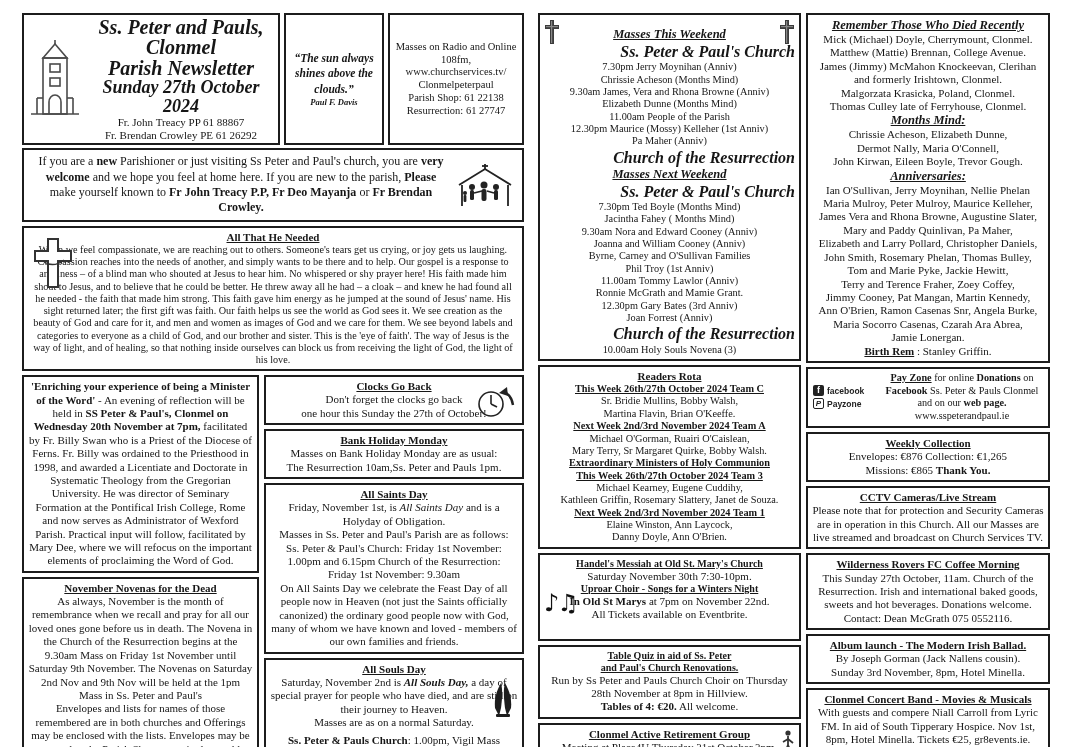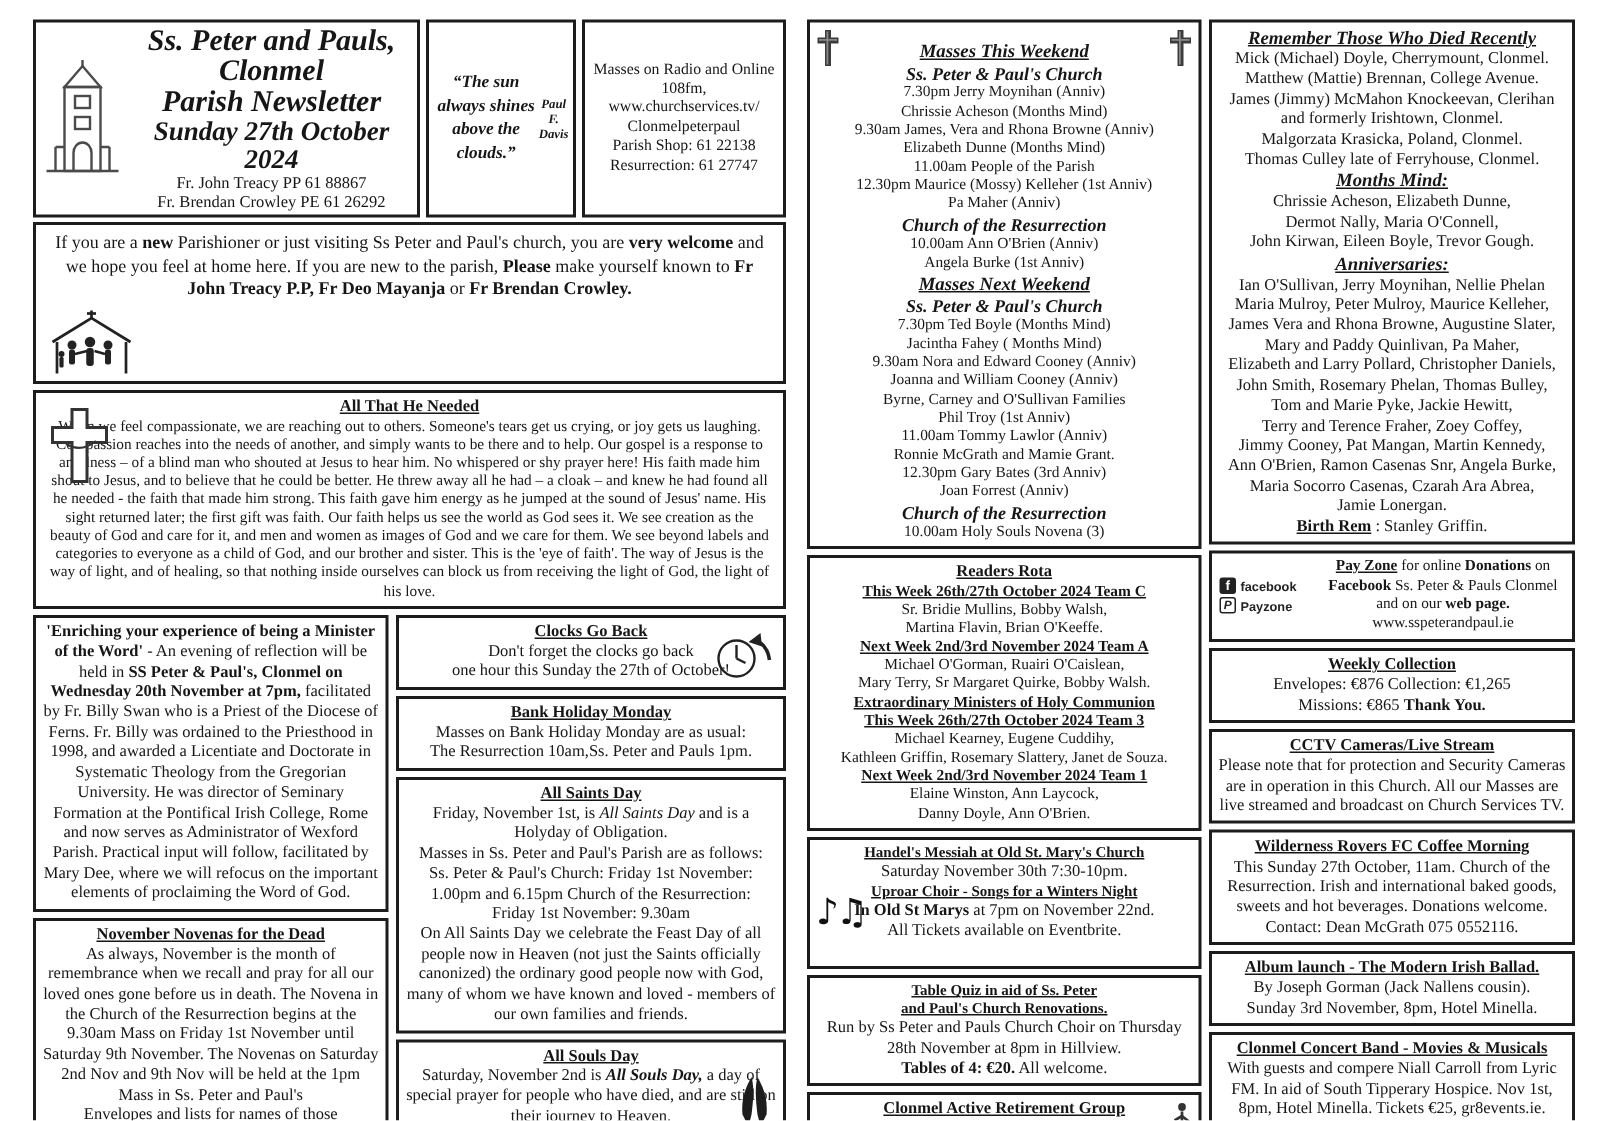--- a/index.html
+++ b/index.html
@@ -8,35 +8,35 @@
   .page{position:absolute;top:13px;}
   .p1{left:22px;width:502px;}
   .p2{left:538px;width:512px;display:flex;gap:5px;align-items:flex-start;}
   .p2c1{width:263px;}
   .p2c2{flex:1;min-width:0;}
   .box{border:2px solid #1c1c1c;margin-bottom:4px;padding:3px 4px;text-align:center;background:#fff;position:relative;}
   .lines{white-space:pre-line;}
   .i{font-style:italic;}
   .head{font-weight:bold;text-decoration:underline;font-size:11px;}
   .headit{font-weight:bold;font-style:italic;text-decoration:underline;font-size:12.5px;}
-  .subit{font-weight:bold;font-style:italic;font-size:12px;}
+  .subit{font-weight:bold;font-style:italic;font-size:16px;text-align:right;}
   .boldu{font-weight:bold;text-decoration:underline;}
   
   .hdr-row{display:flex;gap:4px;margin-bottom:3px;}
   .title-box{flex:1;display:flex;align-items:center;gap:4px;margin-bottom:0;padding:2px 3px;}
   .title-text{flex:1;text-align:center;}
   .t1{font-weight:bold;font-style:italic;font-size:20px;line-height:1.02;}
   .t2{font-weight:bold;font-style:italic;font-size:18px;line-height:1.05;}
   .t3{font-size:11px;line-height:1.15;}
-  .quote-box{width:90px;margin-bottom:0;padding:4px 3px;display:flex;flex-direction:row;justify-content:center;align-items:center;}
+  .quote-box{width:90px;margin-bottom:0;padding:4px 3px;display:flex;flex-direction:column;justify-content:center;}
   .q{font-weight:bold;font-style:italic;font-size:11.5px;line-height:1.35;}
   .qa{font-weight:bold;font-style:italic;font-size:8.5px;margin-top:0;}
   .radio-box{width:124px;margin-bottom:0;font-weight:normal;font-size:10.5px;line-height:1.22;display:flex;flex-direction:column;justify-content:center;}
   
-  .welcome{display:flex;gap:6px;padding:4px 8px;flex-direction:column;}
+  .welcome{display:flex;align-items:center;gap:6px;padding:4px 8px;}
   .welcome-text{flex:1;font-size:12px;line-height:1.28;}
   
   .allthat{padding:3px 8px;}
   .allthat .cross-wrap{position:absolute;left:8px;top:8px;}
   .allthat-body{font-size:10.2px;line-height:1.2;}
   .allthat-it{font-style:italic;font-size:10.4px;line-height:1.25;margin-top:1px;}
   
   .cols{display:flex;gap:5px;align-items:flex-start;}
   .colL{width:237px;}
   .colR{flex:1;min-width:0;}
@@ -233,22 +233,20 @@
         <div class="headit">Masses This Weekend</div>
         <div class="subit">Ss. Peter &amp; Paul's Church</div>
         <div class="mass-lines lines">7.30pm Jerry Moynihan (Anniv)
 Chrissie Acheson (Months Mind)
 9.30am James, Vera and Rhona Browne (Anniv)
 Elizabeth Dunne (Months Mind)
 11.00am People of the Parish
 12.30pm Maurice (Mossy) Kelleher (1st Anniv)
 Pa Maher (Anniv)</div>
         <div class="subit">Church of the Resurrection</div>
-        <div class="mass-lines lines">10.00am Ann O'Brien (Anniv)
-Angela Burke (1st Anniv)</div>
         <div class="headit">Masses Next Weekend</div>
         <div class="subit">Ss. Peter &amp; Paul's Church</div>
         <div class="mass-lines lines">7.30pm Ted Boyle (Months Mind)
 Jacintha Fahey ( Months Mind)
 9.30am Nora and Edward Cooney (Anniv)
 Joanna and William Cooney (Anniv)
 Byrne, Carney and O'Sullivan Families
 Phil Troy (1st Anniv)
 11.00am Tommy Lawlor (Anniv)
 Ronnie McGrath and Mamie Grant.

